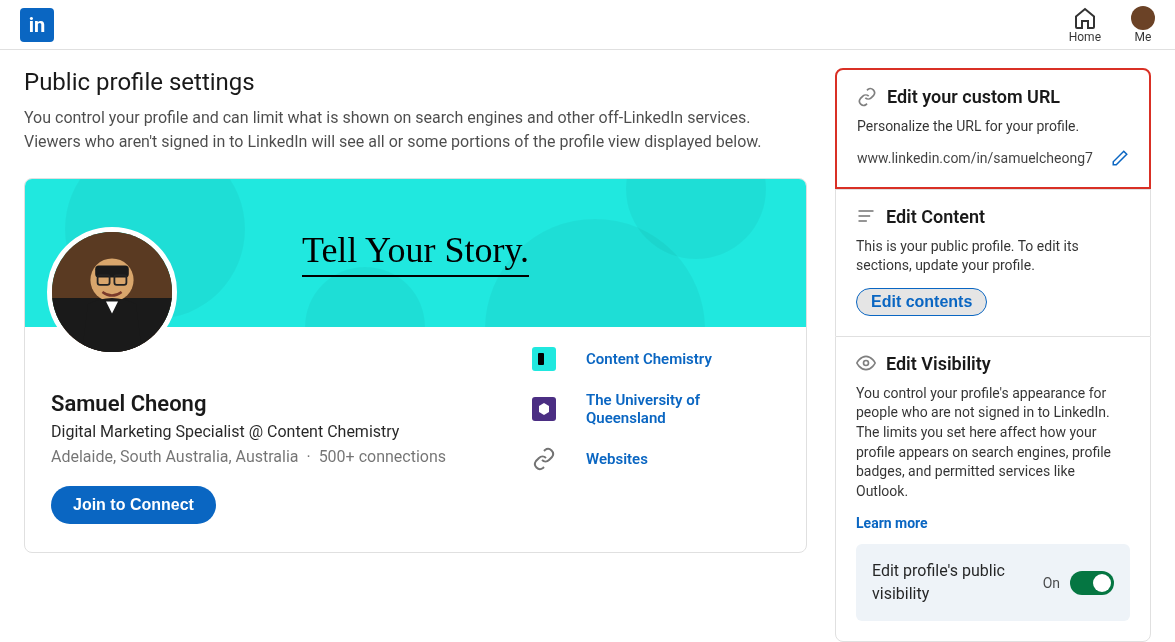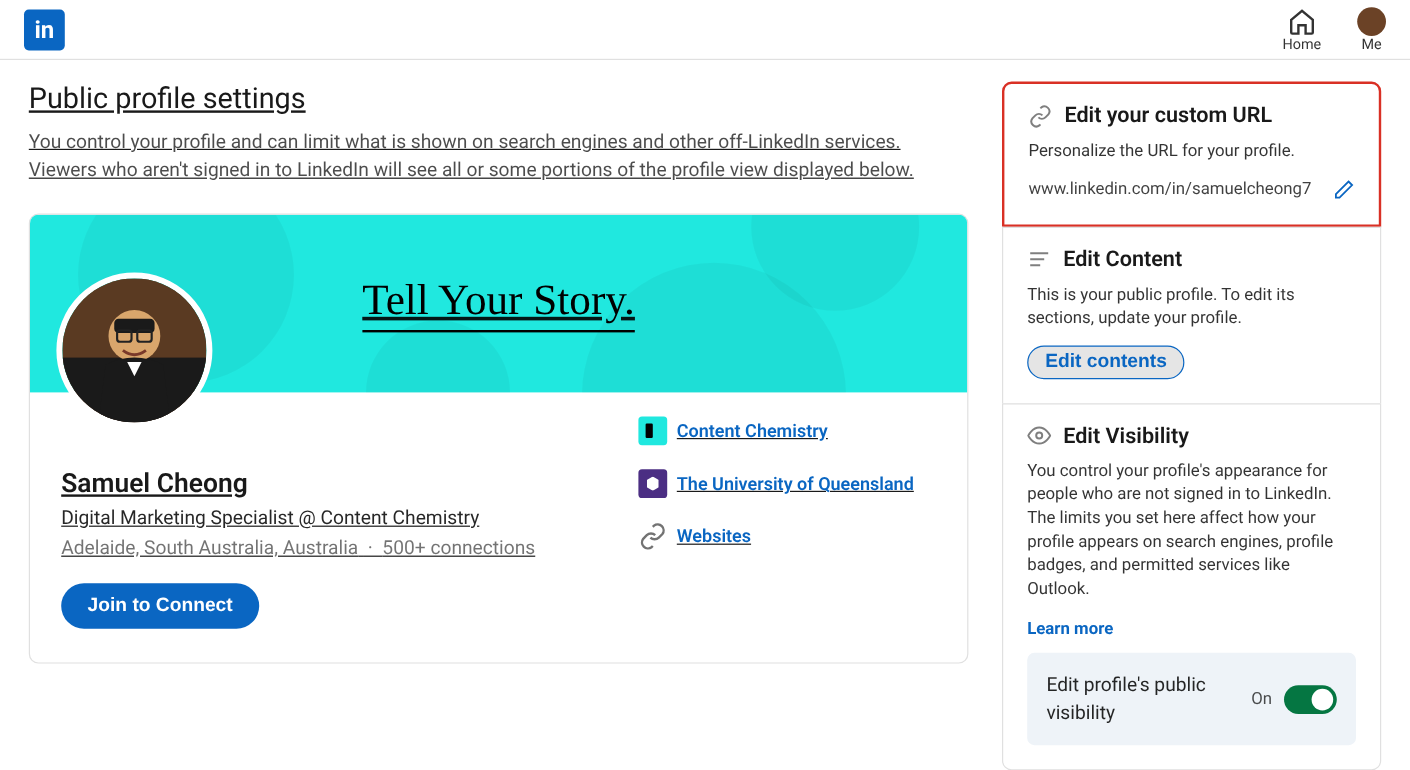--- a/index.html
+++ b/index.html
@@ -4,40 +4,40 @@
 <style>
 * { box-sizing: border-box; margin: 0; padding: 0; }
 body { font-family: -apple-system, BlinkMacSystemFont, 'Segoe UI', Roboto, sans-serif; color: rgba(0,0,0,0.9); background: #fff; }
 .header { height: 50px; border-bottom: 1px solid #e0e0e0; display: flex; align-items: center; justify-content: space-between; padding: 0 20px; }
 .logo { width: 34px; height: 34px; background: #0A66C2; border-radius: 4px; display: flex; align-items: center; justify-content: center; color: #fff; font-weight: 700; font-size: 20px; }
 .nav-items { display: flex; gap: 30px; align-items: center; }
 .nav-item { display: flex; flex-direction: column; align-items: center; cursor: pointer; font-size: 12px; color: rgba(0,0,0,0.8); }
 .nav-item svg { width: 24px; height: 24px; }
 .avatar-small { width: 24px; height: 24px; border-radius: 50%; background: #6b4226; }
 .container { display: flex; max-width: 1175px; margin: 0 auto; padding: 18px 24px; gap: 28px; align-items: flex-start; }
-.main { flex: 1; text-decoration: underline; }
+.main { flex: 1; }
 .page-title { font-size: 24px; font-weight: 400; color: rgba(0,0,0,0.9); margin-bottom: 10px; }
 .page-desc { font-size: 16px; color: rgba(0,0,0,0.7); line-height: 1.5; margin-bottom: 24px; max-width: 760px; }
 .profile-card { border: 1px solid #e0e0e0; border-radius: 8px; overflow: hidden; }
 .cover { height: 148px; background: #20e8df; position: relative; display: flex; align-items: center; justify-content: center; overflow: hidden; }
 .cover-circles { position: absolute; inset: 0; }
 .circle { position: absolute; border-radius: 50%; background: rgba(0,0,0,0.04); }
 .story { font-family: Georgia, serif; font-size: 36px; color: #000; border-bottom: 2px solid #000; padding-bottom: 4px; z-index: 2; }
 .profile-body { padding: 20px 26px 28px; position: relative; display: flex; }
 .profile-left { flex: 1; }
 .profile-links { width: 280px; }
 .profile-photo { width: 130px; height: 130px; border-radius: 50%; border: 5px solid #fff; background: #8b6f47; position: absolute; top: -100px; left: 22px; overflow:hidden; }
 .profile-photo-inner { width: 100%; height: 100%; display:flex; align-items:center; justify-content:center; background: linear-gradient(135deg,#7a5230,#3a2415); }
 .person-svg { width: 100%; height: 100%; }
 .name { font-size: 22px; font-weight: 600; margin-top: 44px; margin-bottom: 6px; }
 .headline { font-size: 16px; color: rgba(0,0,0,0.85); margin-bottom: 6px; }
 .location-row { font-size: 16px; color: rgba(0,0,0,0.55); margin-bottom: 20px; }
 .btn-primary { background: #0A66C2; color: #fff; border: none; border-radius: 28px; padding: 10px 22px; font-size: 16px; font-weight: 600; cursor: pointer; }
 .btn-outline { background: #e5e5e5; color: #0A66C2; border: 1px solid #0A66C2; border-radius: 18px; padding: 4px 14px; font-size: 16px; font-weight: 600; cursor: pointer; }
-.link-item { display: flex; align-items: center; gap: 8px; margin-bottom: 20px; padding-left: 32px; }
+.link-item { display: flex; align-items: center; gap: 30px; margin-bottom: 20px; padding-left: 32px; }
 .link-logo { width: 24px; height: 24px; border-radius: 3px; flex-shrink: 0; }
 .link-text { color: #0A66C2; font-weight: 600; font-size: 15px; cursor: pointer; }
 .sidebar { width: 316px; }
 .side-card { border: 1px solid #e0e0e0; border-radius: 8px; padding: 16px 20px 20px; margin-bottom: 0; border-bottom: none; }
 .side-card + .side-card { border-top: 1px solid #e0e0e0; }
 .side-card:first-child { border-top-left-radius: 8px; border-top-right-radius: 8px; border-bottom-left-radius:0; border-bottom-right-radius:0;}
 .side-card:last-child { border-bottom: 1px solid #e0e0e0; border-bottom-left-radius: 8px; border-bottom-right-radius: 8px; border-top-left-radius:0; border-top-right-radius:0;}
 .side-card.middle { border-radius: 0; }
 .side-title-row { display: flex; align-items: center; gap: 10px; margin-bottom: 10px; }
 .side-title { font-size: 18px; font-weight: 600; }

